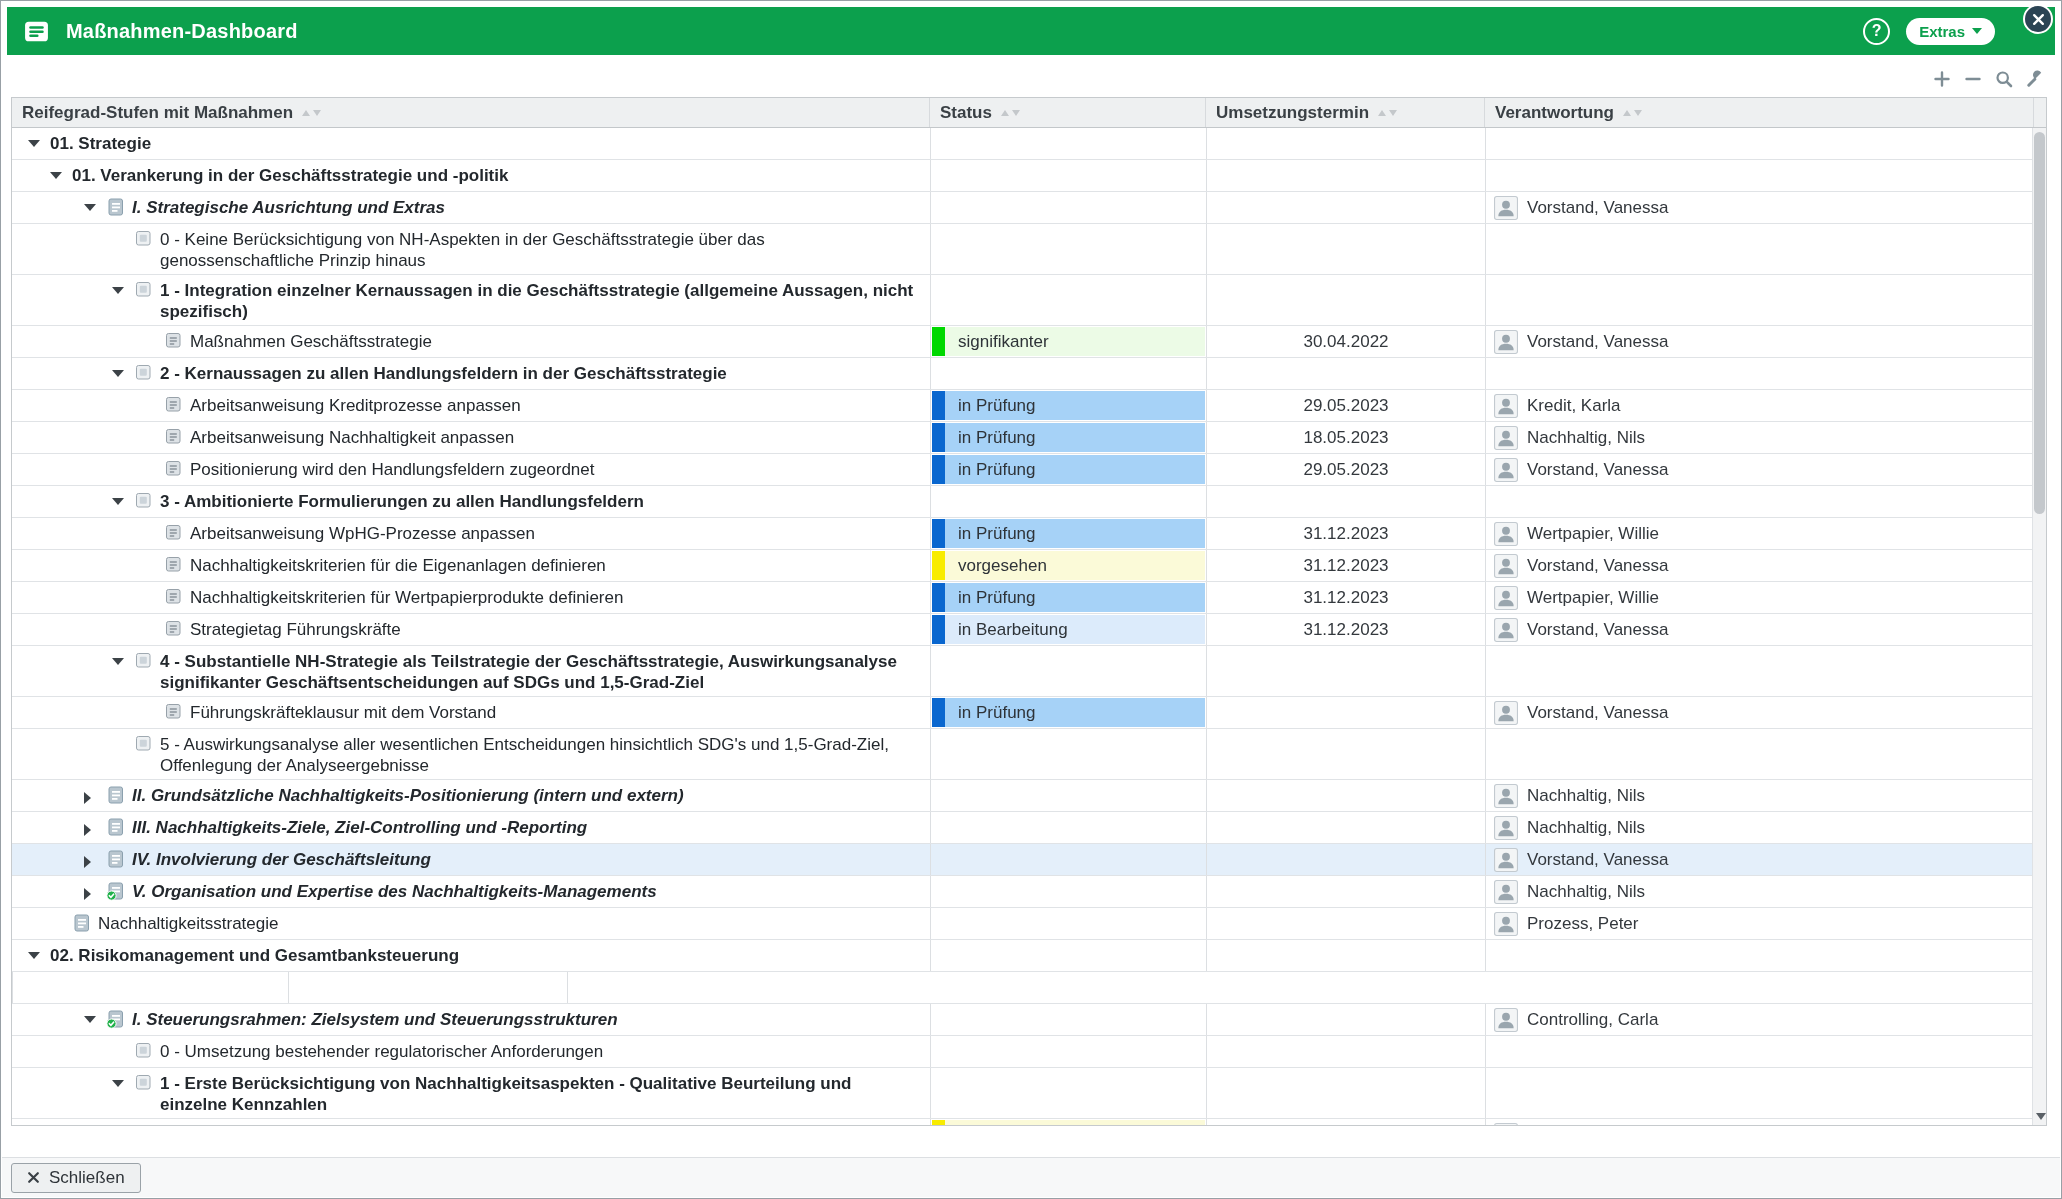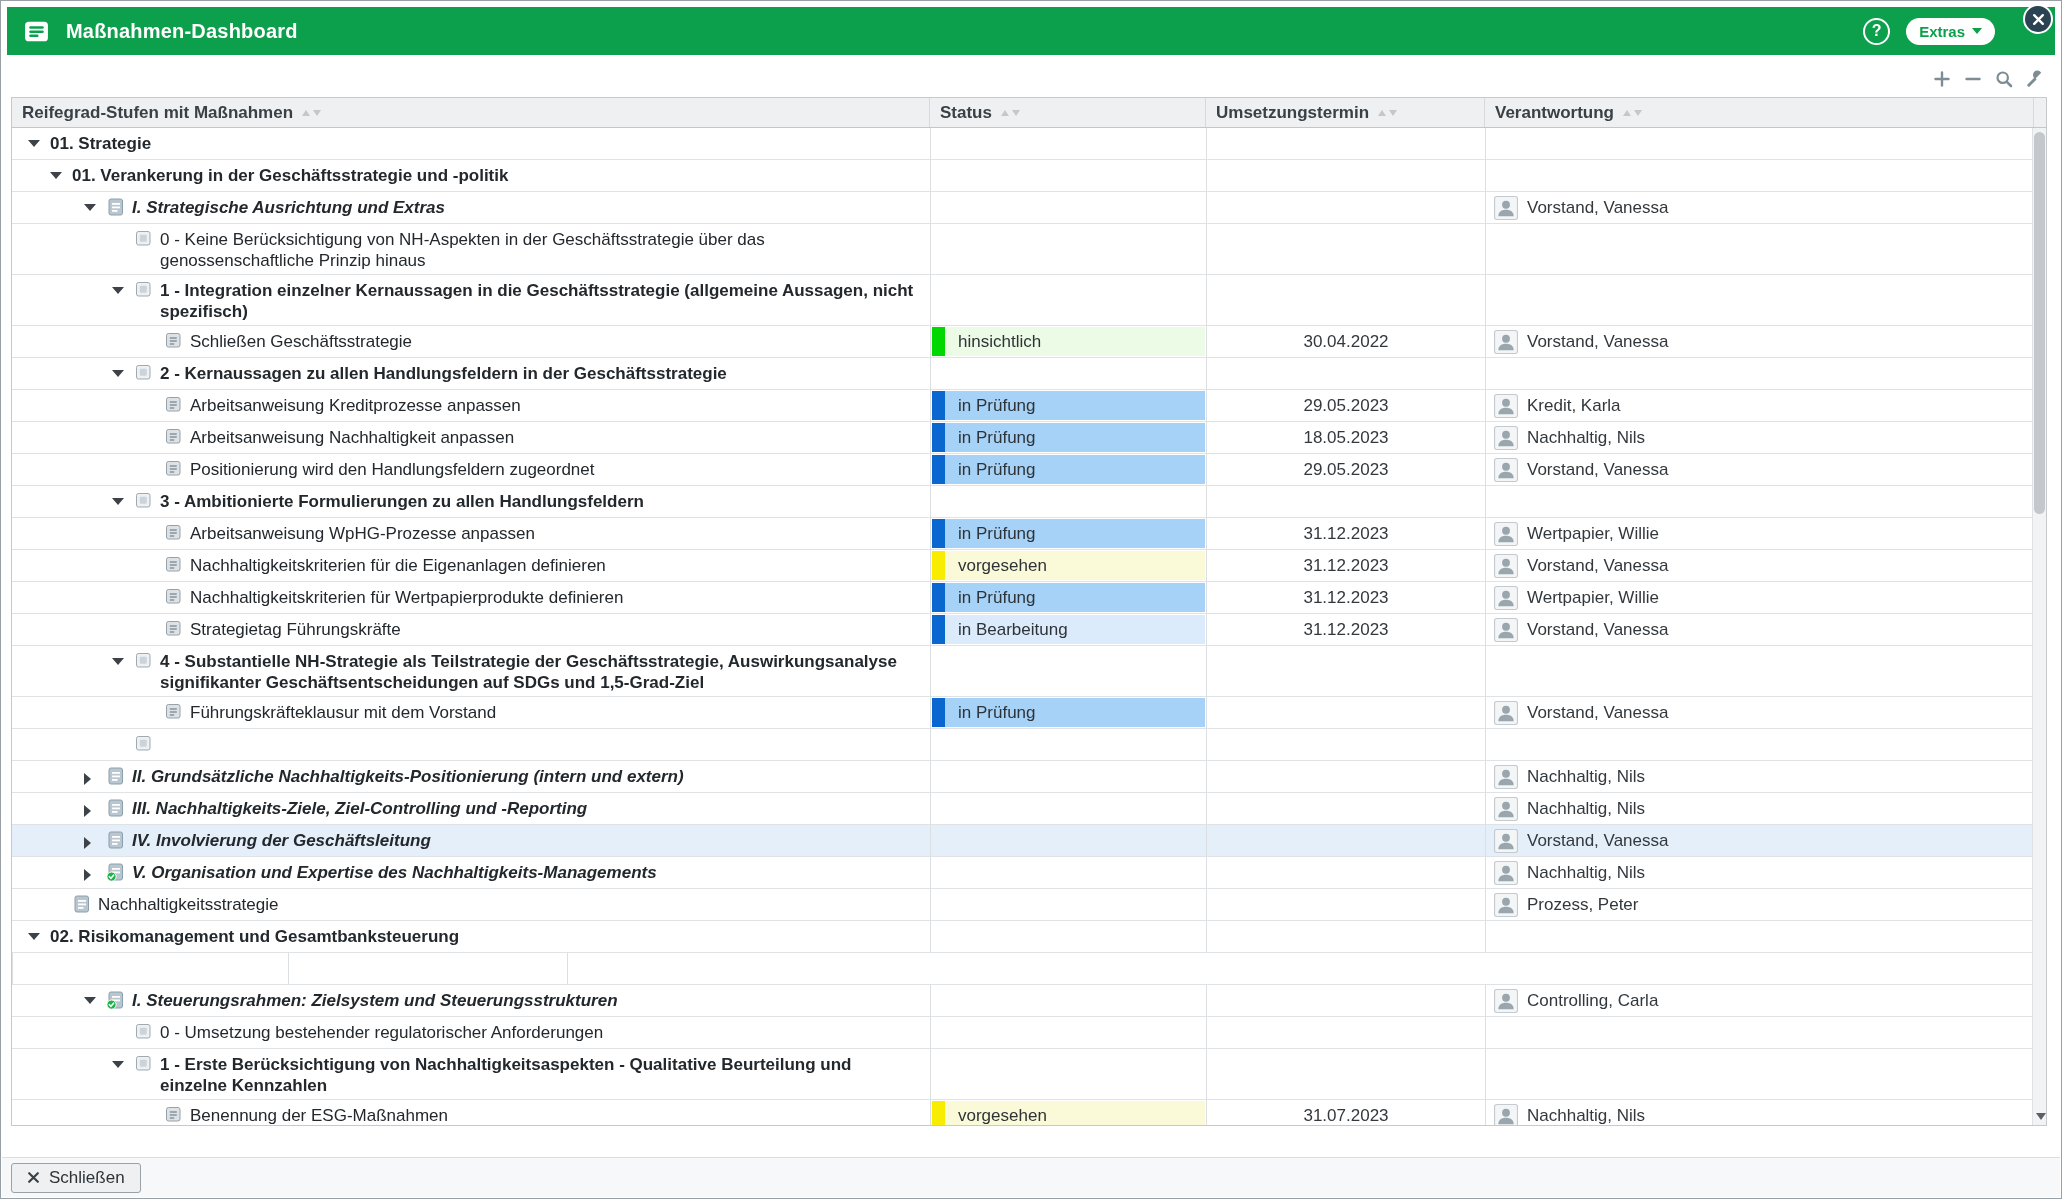--- a/index.html
+++ b/index.html
@@ -304,26 +304,26 @@
 
   <div class="row lvl4">
     <div class="cell c-name">
 
       <span class="tree-icon">
               <svg viewBox="0 0 19 19" width="19" height="19">
                 <rect x="2.5" y="2.5" width="13.5" height="13.5" rx="2" fill="#dde2e6" stroke="#97a1a9"></rect>
                 <path d="M5.8 7h7M5.8 10h7M5.8 13h4.4" stroke="#8a949c" stroke-width="1.4"></path>
               </svg>
             </span>
-      <span class="label">Schließen Geschäftsstrategie</span>
+      <span class="label">Maßnahmen Geschäftsstrategie</span>
     </div>
     <div class="cell c-status">
       <div class="badge" style="background: rgb(236, 251, 230);">
         <span class="bar" style="background: rgb(0, 216, 0);"></span>
-        <span class="btxt">hinsichtlich</span>
+        <span class="btxt">signifikanter</span>
       </div>
     </div>
     <div class="cell c-date">30.04.2022</div>
     <div class="cell c-owner">
       <span class="avatar">
               <svg viewBox="0 0 22 22" width="24" height="24">
                 <rect x="0.5" y="0.5" width="21" height="21" rx="2" fill="#f3f5f6" stroke="#c3cad0"></rect>
                 <circle cx="11" cy="8" r="3.6" fill="#9aa6ae"></circle>
                 <path d="M4 18.5 c0 -4 3 -5.8 7 -5.8 s7 1.8 7 5.8 z" fill="#9aa6ae"></path>
               </svg>
@@ -645,20 +645,21 @@
     <div class="cell c-name">
       <span class="arrow ph">
               <i></i>
             </span>
       <span class="tree-icon">
               <svg viewBox="0 0 19 19" width="19" height="19">
                 <rect x="2.5" y="2.5" width="13.5" height="13.5" rx="2" fill="#eef1f3" stroke="#9fa9b1"></rect>
                 <rect x="5.8" y="5.8" width="7" height="7" rx="1" fill="#ccd4da"></rect>
               </svg>
             </span>
+      <span class="label">5 - Auswirkungsanalyse aller wesentlichen Entscheidungen hinsichtlich SDG's und 1,5-Grad-Ziel, Offenlegung der Analyseergebnisse</span>
     </div>
     <div class="cell c-status">
       
     </div>
     <div class="cell c-date"></div>
     <div class="cell c-owner">
 
       <span class="owner-name"></span>
     </div>
   </div>

